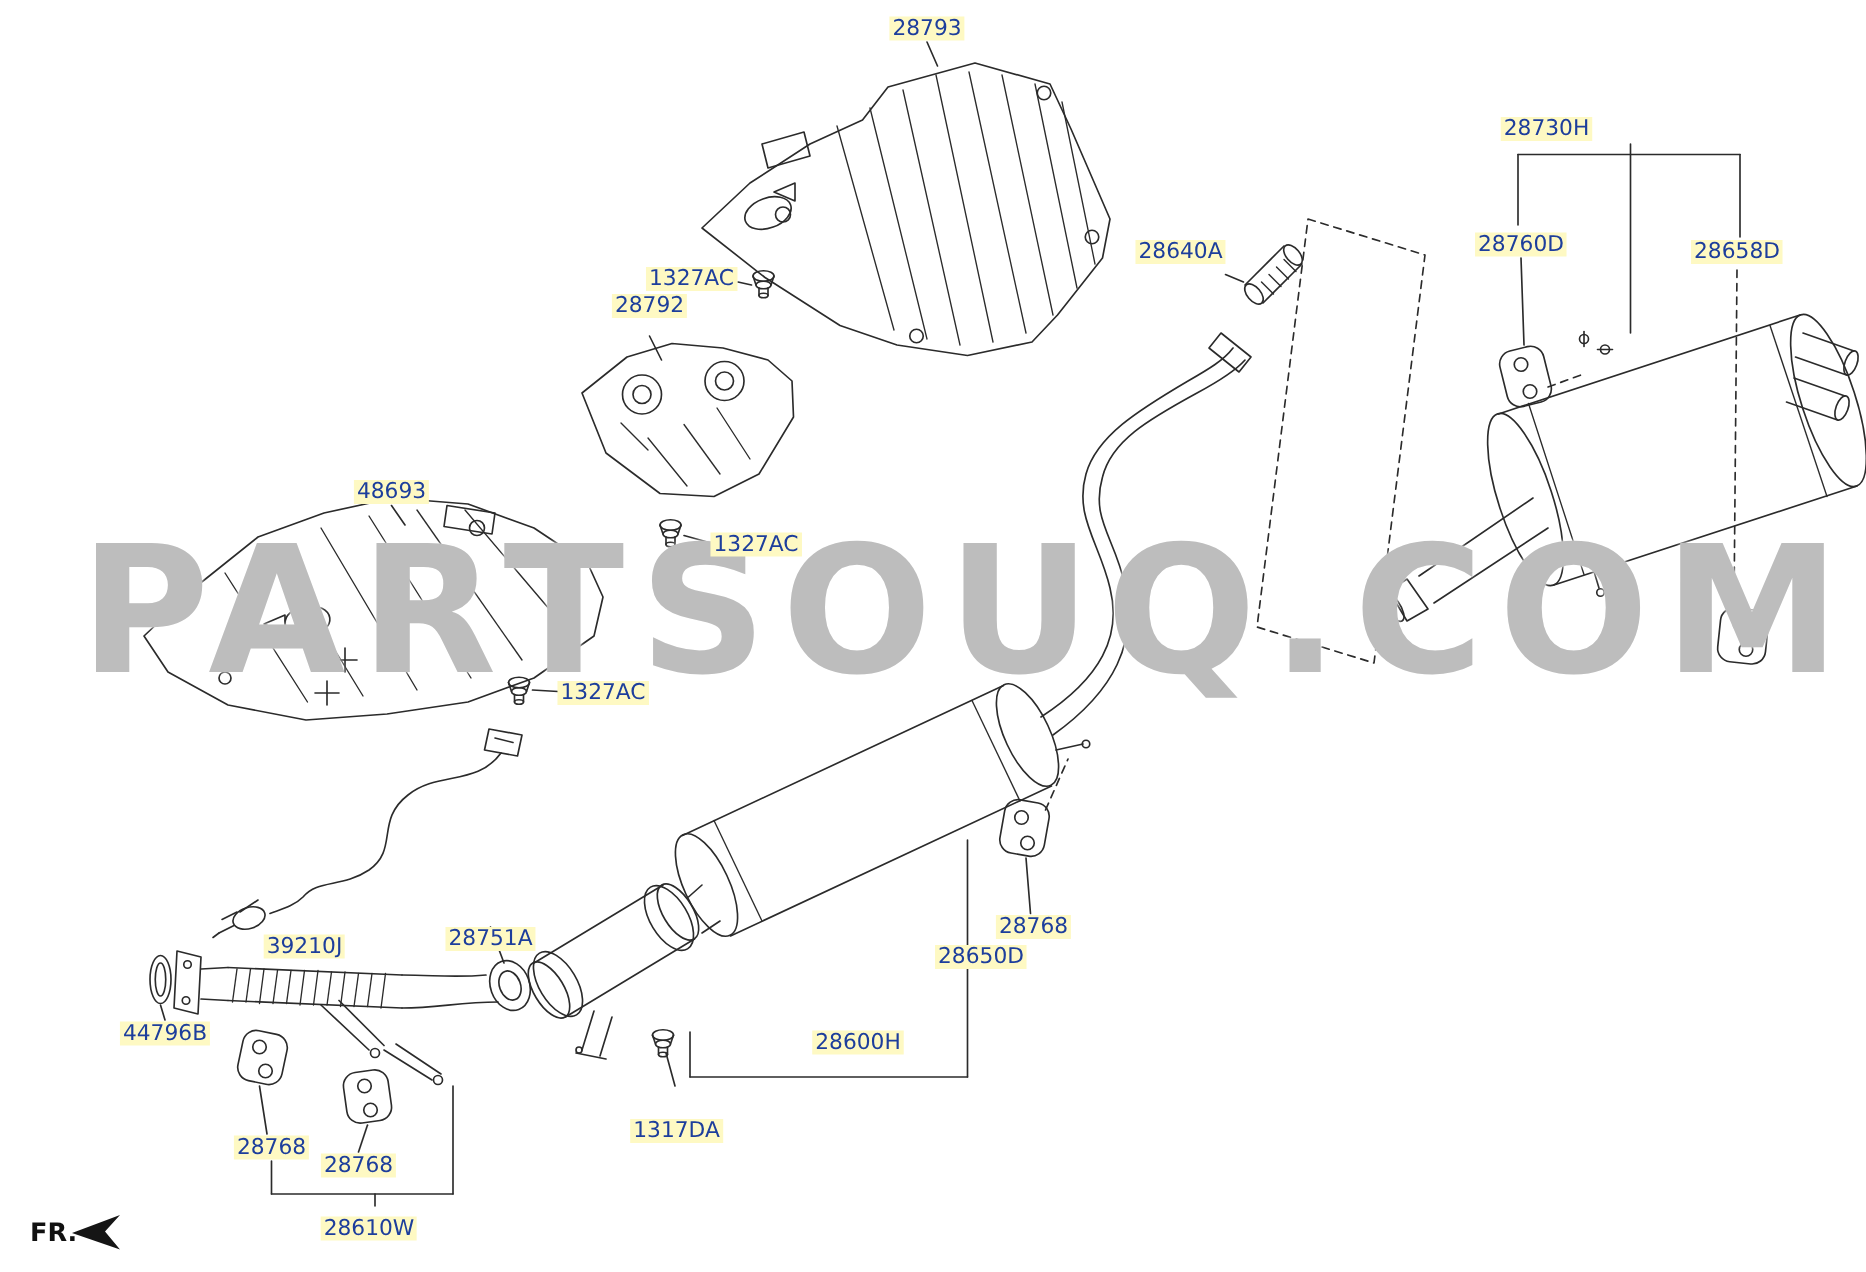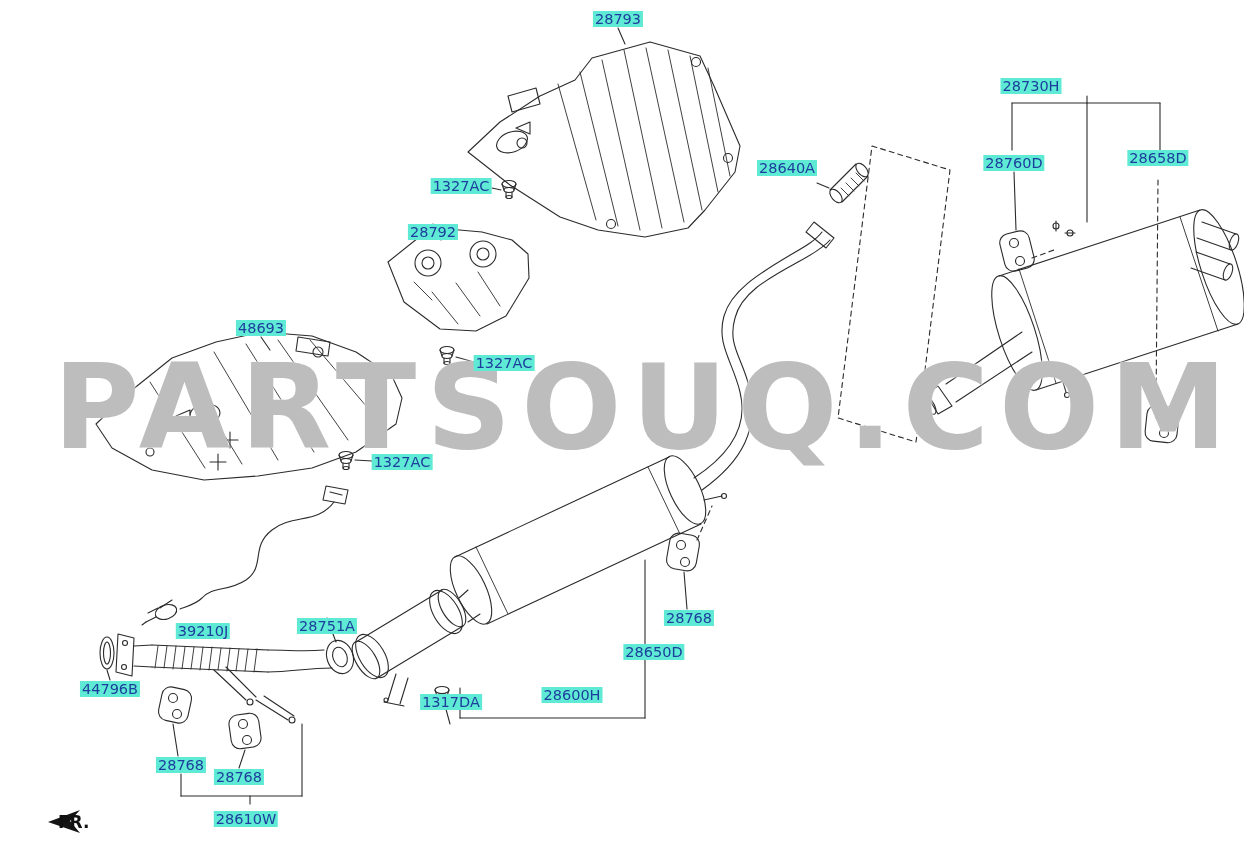--- a/index.html
+++ b/index.html
@@ -8,24 +8,24 @@
   .art{position:absolute;left:0;top:0;z-index:1;}
   .art *{stroke:#2b2b2b;stroke-width:1.1;fill:none;stroke-linecap:round;stroke-linejoin:round;}
   .art .dash{stroke-dasharray:5 4;}
   .art .solid{fill:#151515;stroke:none;}
   .art .thin{stroke-width:0.9;}
   .watermark{position:absolute;top:348px;left:0;width:100%;text-align:center;z-index:5;
              font-size:118px;font-weight:bold;letter-spacing:10px;line-height:1;
              color:#bdbdbd;white-space:nowrap;pointer-events:none;
              text-shadow:0 0 3px #ffffff;margin-left:23px;}
   .part-label{position:absolute;transform:translate(-50%,-50%);z-index:10;
-              color:#1d3e9c;font-size:14.5px;white-space:nowrap;background:#5eead4;
+              color:#1d3e9c;font-size:14.5px;white-space:nowrap;background:#fef9c3;
               padding:0 2px;cursor:pointer;}
   .fr{position:absolute;left:20px;top:812px;z-index:10;display:flex;align-items:center;gap:4px;
-      color:#111;font-size:17px;font-weight:bold;margin-left:38px;}
+      color:#111;font-size:17px;font-weight:bold;}
 </style>
 </head>
 <body>
 
 <div class="canvas">
 
   <svg class="art" width="1244" height="848" viewBox="0 0 1244 848">
 
     <g>
       <path d="M500,122 L540,96 L575,80 L592,58 L650,42 L700,56 L714,86 L740,146 L735,172 L705,210 L688,228 L645,237 L598,230 L560,217 L510,185 L468,152 Z"></path>
@@ -293,33 +293,33 @@
     <g>
       <polygon class="solid" points="48,822 80,810 70,821 80,833"></polygon>
     </g>
   </svg>
 
   <div class="watermark">PARTSOUQ.COM</div>
 
   <div class="part-label" style="left:618px;top:19px">28793</div>
   <div class="part-label" style="left:1031px;top:86px">28730H</div>
   <div class="part-label" style="left:1014px;top:163px">28760D</div>
-  <div class="part-label" style="left:1158px;top:158px">28658D</div>
+  <div class="part-label" style="left:1158px;top:168px">28658D</div>
   <div class="part-label" style="left:787px;top:168px">28640A</div>
   <div class="part-label" style="left:461px;top:186px">1327AC</div>
-  <div class="part-label" style="left:433px;top:232px">28792</div>
+  <div class="part-label" style="left:433px;top:204px">28792</div>
   <div class="part-label" style="left:261px;top:328px">48693</div>
   <div class="part-label" style="left:504px;top:363px">1327AC</div>
   <div class="part-label" style="left:402px;top:462px">1327AC</div>
   <div class="part-label" style="left:203px;top:631px">39210J</div>
   <div class="part-label" style="left:327px;top:626px">28751A</div>
   <div class="part-label" style="left:689px;top:618px">28768</div>
-  <div class="part-label" style="left:654px;top:652px">28650D</div>
+  <div class="part-label" style="left:654px;top:638px">28650D</div>
   <div class="part-label" style="left:110px;top:689px">44796B</div>
-  <div class="part-label" style="left:451px;top:702px">1317DA</div>
+  <div class="part-label" style="left:451px;top:754px">1317DA</div>
   <div class="part-label" style="left:572px;top:695px">28600H</div>
   <div class="part-label" style="left:181px;top:765px">28768</div>
   <div class="part-label" style="left:239px;top:777px">28768</div>
   <div class="part-label" style="left:246px;top:819px">28610W</div>
 
   <div class="fr">
     <span>FR.</span>
   </div>
 
 </div>

